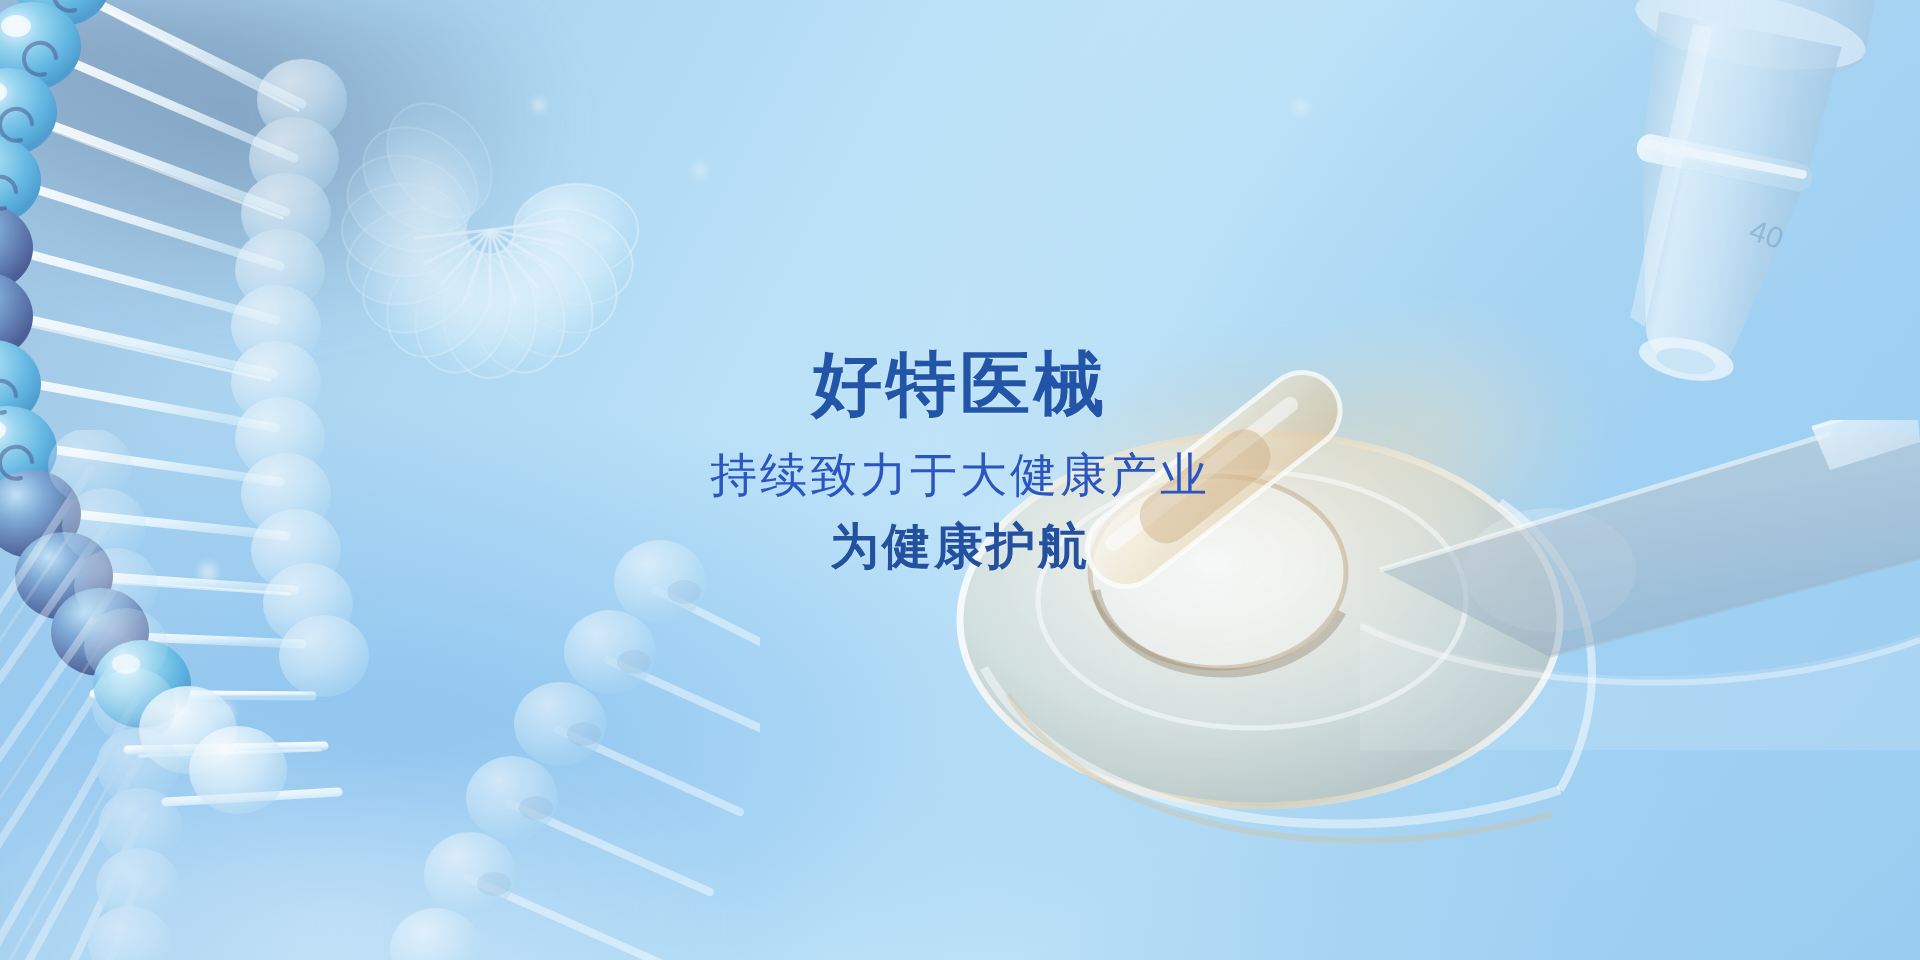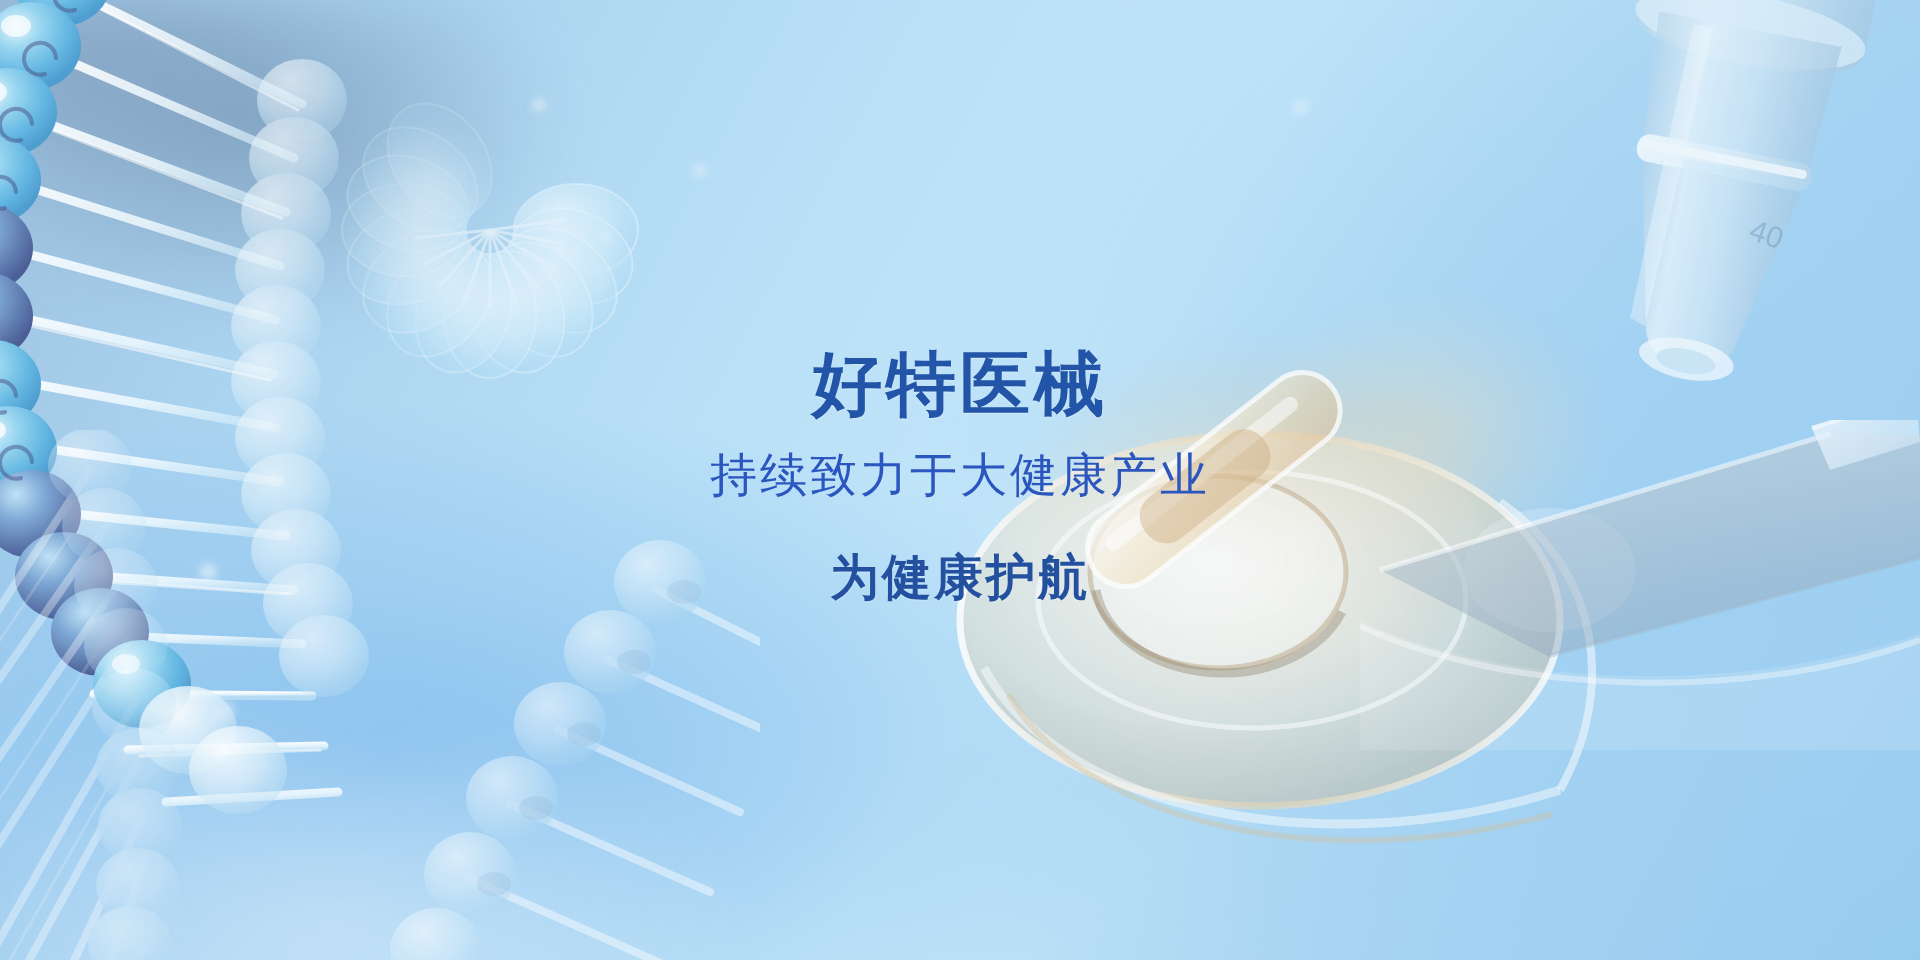--- a/index.html
+++ b/index.html
@@ -81,21 +81,21 @@
     color:#2254a8;
     margin:4px 0 32px 0;
     text-shadow:0 1px 2px rgba(255,255,255,.30);
   }
   .subtitle{
     font-size:47px;
     line-height:1;
     font-weight:400;
     letter-spacing:3px;
     color:#2b56bf;
-    margin:0 0 55px 0;
+    margin:0 0 24px 0;
   }
   .tagline{
     font-size:49px;
     line-height:1;
     font-weight:700;
     letter-spacing:3px;
     color:#24519f;
     margin:0;
     text-shadow:0 1px 2px rgba(255,255,255,.30);
   }

